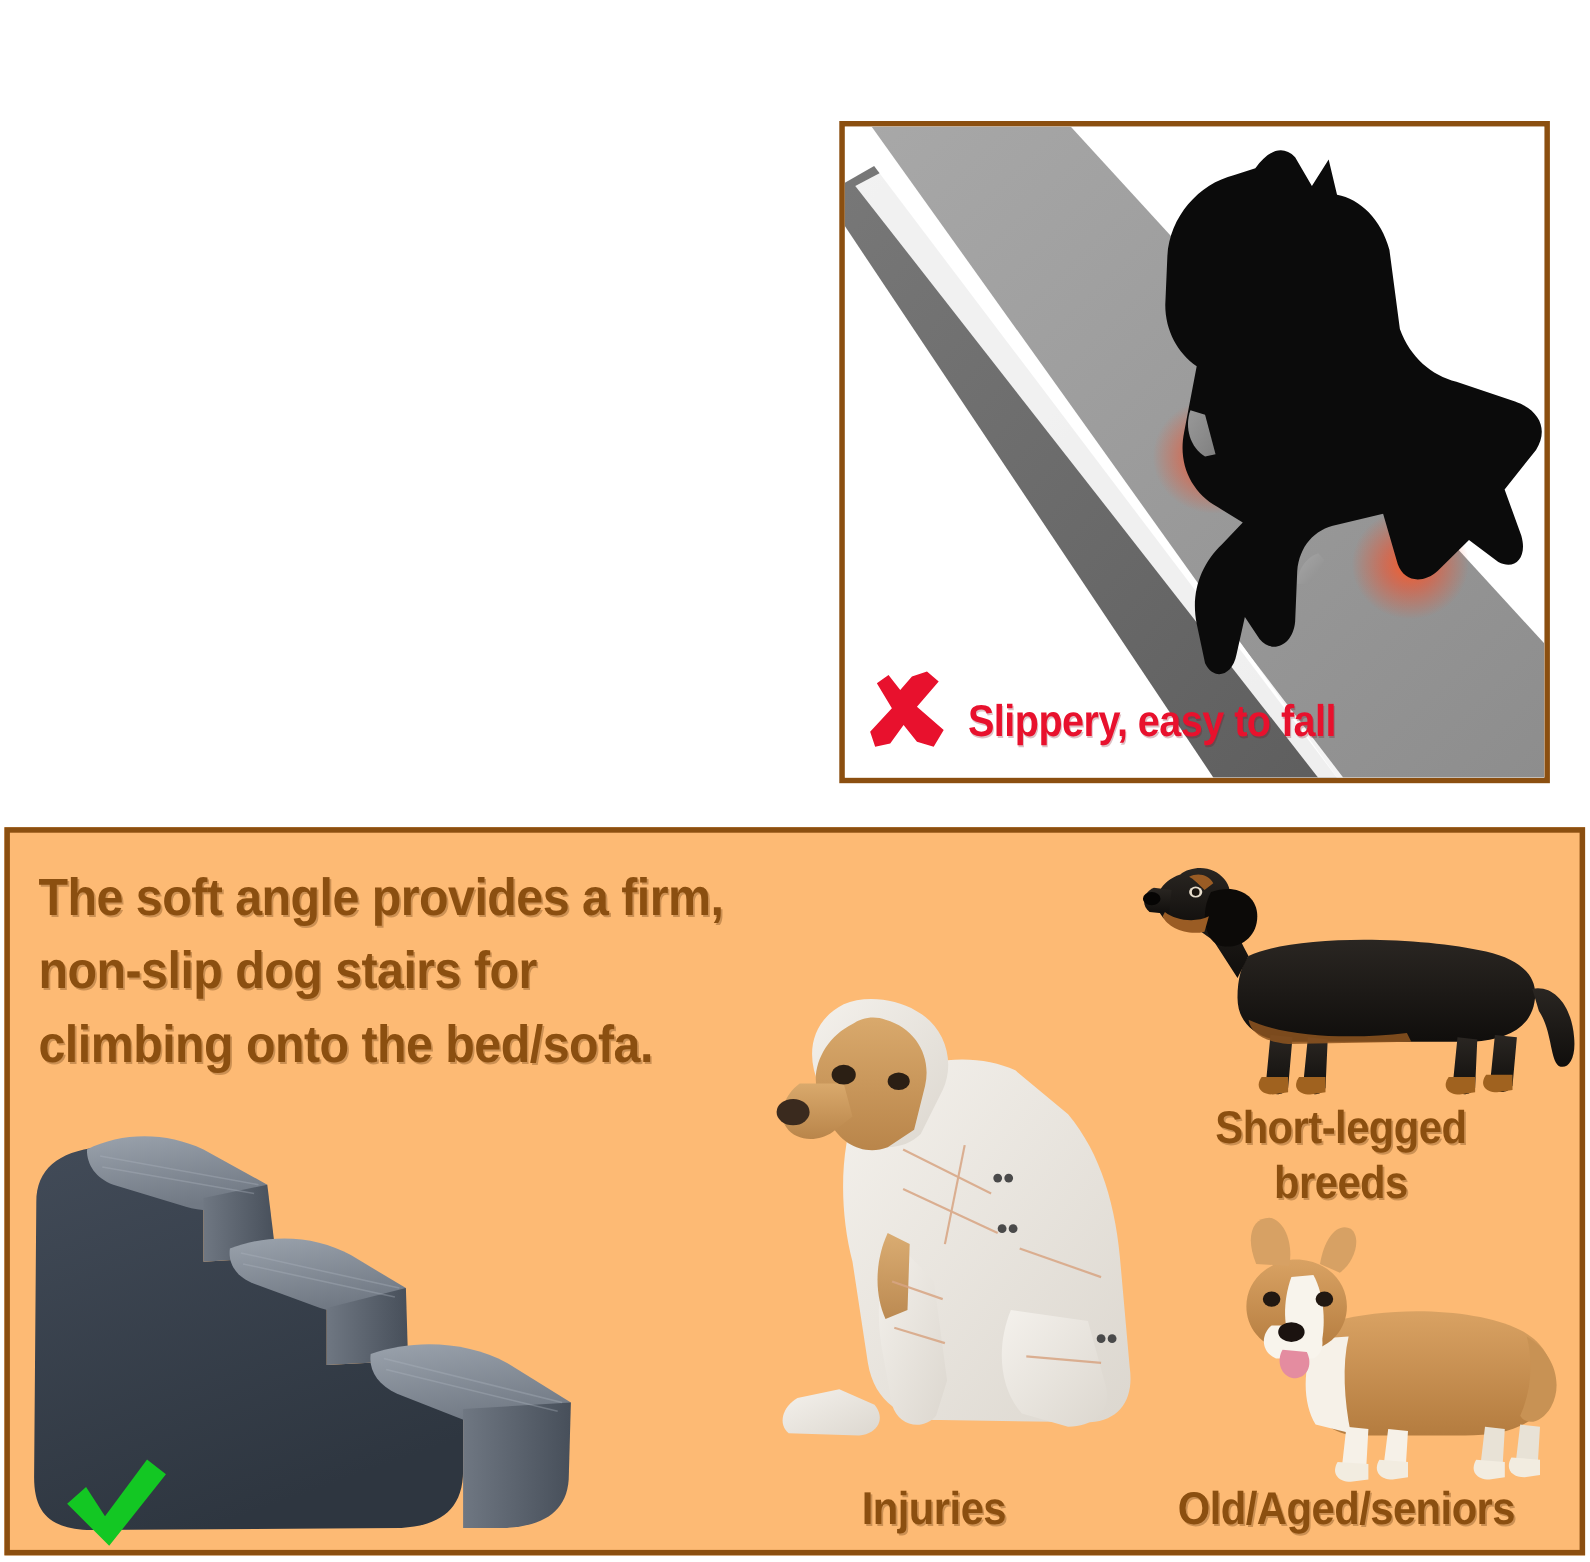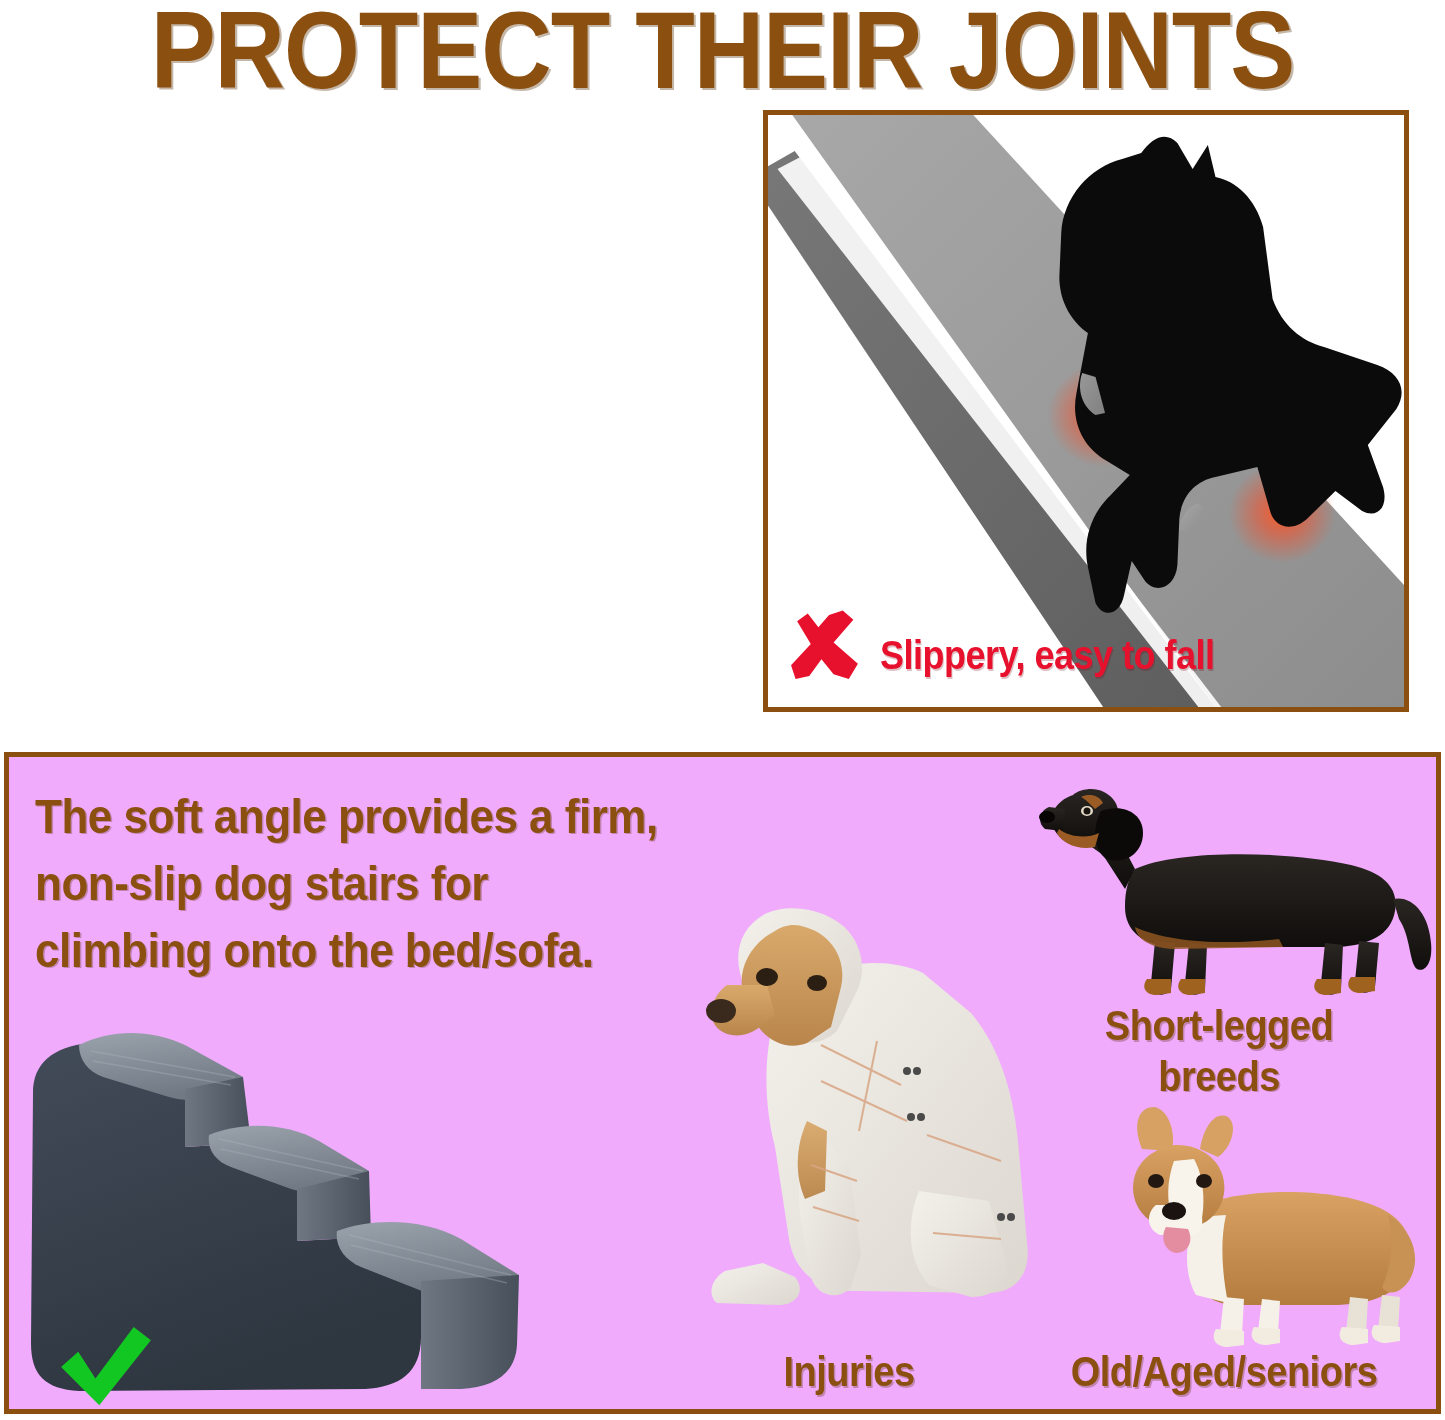--- a/index.html
+++ b/index.html
@@ -33,21 +33,21 @@
   
   .panel{
     position:absolute;
     border:5px solid #8B4F10;
     background:#ffffff;
     box-sizing:border-box;
     overflow:hidden;
   }
   #panel-left{ left:4px;  top:110px; width:710px;  height:602px; }
   #panel-right{left:763px;top:110px; width:646px;  height:602px; }
-  #panel-bottom{left:4px; top:752px; width:1437px; height:662px; background:#f0abfc;text-decoration:underline;}
+  #panel-bottom{left:4px; top:752px; width:1437px; height:662px; background:#fdba74;text-decoration:underline;}
 
   
   .stairs-svg{position:absolute;left:0;top:0;width:100%;height:100%;}
 
   .deg-label{
     position:absolute;left:168px;top:232px;
     font-family:"Liberation Sans", sans-serif;
     font-weight:bold;font-size:56px;color:#ffffff;
     transform:scaleY(1.12);
     letter-spacing:-1px;
@@ -117,23 +117,20 @@
   #photo-corgi{    left:1095px;top:348px; width:330px; height:245px;}
 
   .check{position:absolute;left:38px;top:340px;width:96px;height:86px;}
   .check svg{width:100%;height:100%;display:block;}
 </style>
 </head>
 <body>
 
 <div class="stage">
 
-  <div class="title-bar">
-    <div class="title-text">PROTECT THEIR JOINTS</div>
-  </div>
 
 
   <div class="panel" id="panel-right">
 
     <svg class="ramp-svg" viewBox="0 0 668 592" preserveAspectRatio="none">
       <defs>
         <linearGradient id="rampTop" x1="0" y1="0" x2="1" y2="1">
           <stop offset="0" stop-color="#A8A8A8"></stop>
           <stop offset="1" stop-color="#8D8D8D"></stop>
         </linearGradient>

